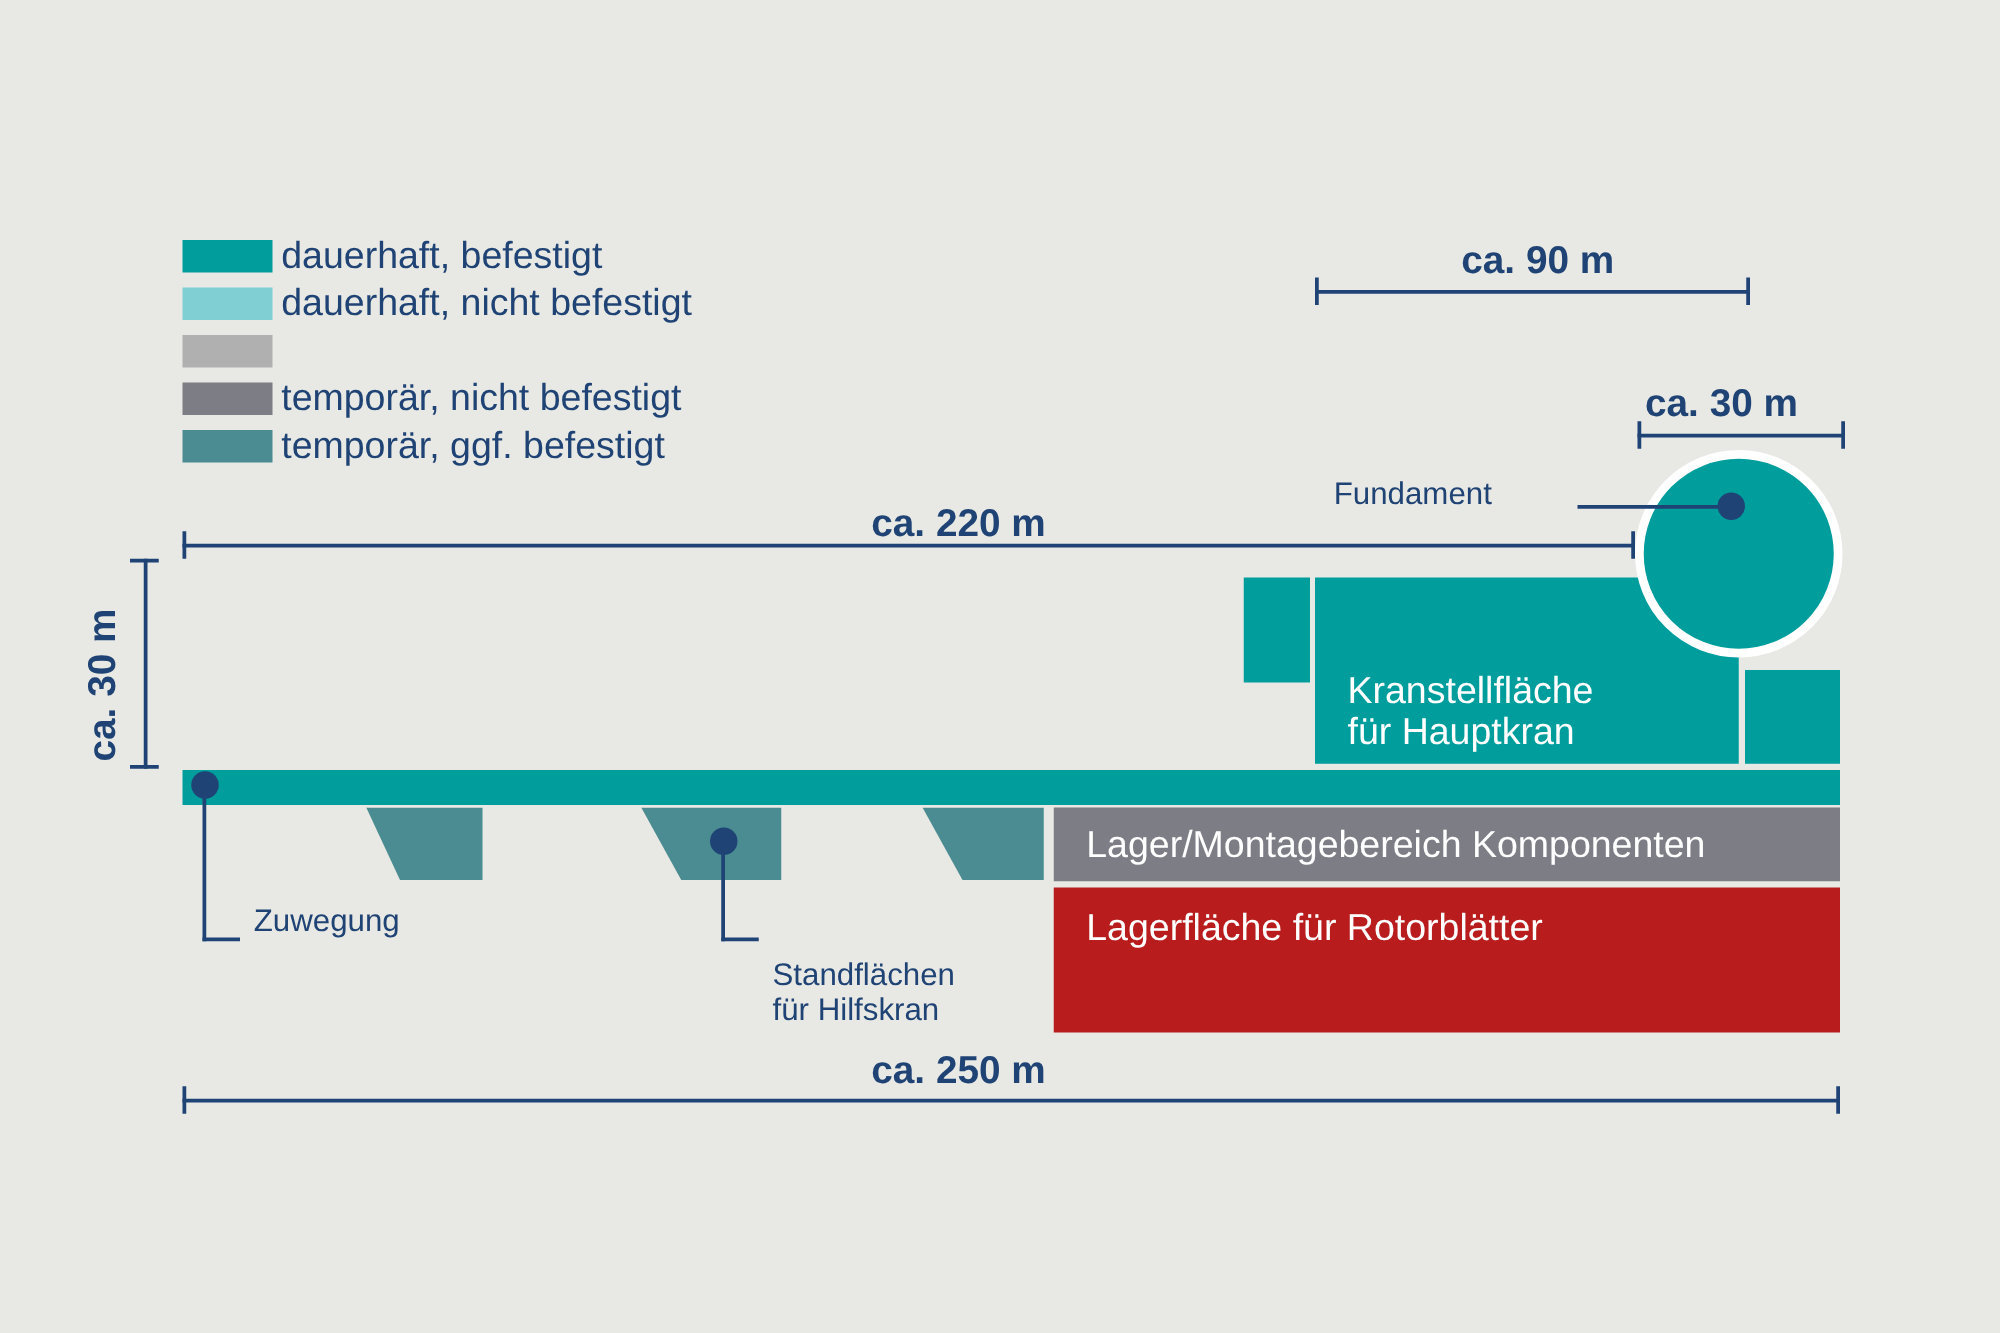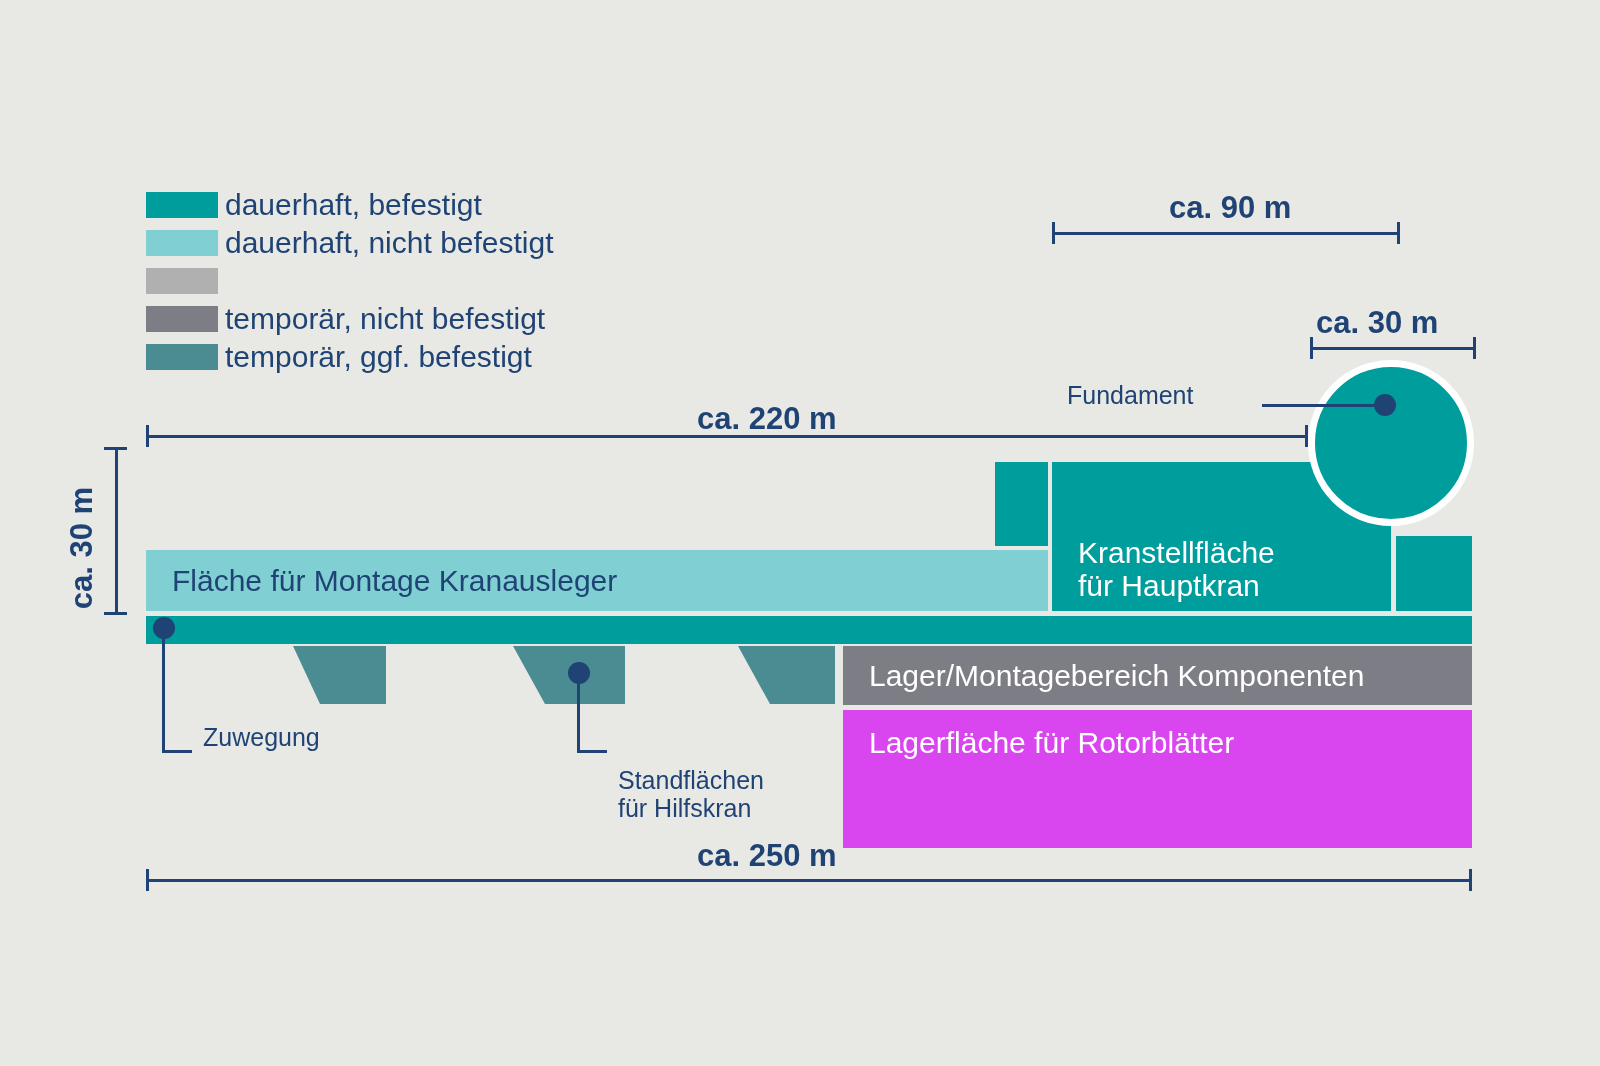--- a/index.html
+++ b/index.html
@@ -194,37 +194,34 @@
 
   <div class="area" style="left:995px; top:462px; width:53px; height:84px; background:#009d9d;"></div>
 
   <div class="area" style="left:1052px; top:462px; width:339px; height:149px; background:#009d9d;">
     <div class="area-label label-inside-left" style="color:#ffffff;margin-top:33px;">Kranstellfläche
 für Hauptkran</div>
   </div>
 
   <div class="area" style="left:1396px; top:536px; width:76px; height:75px; background:#009d9d;"></div>
 
-  <div class="area" style="left:146px; top:550px; width:902px; height:61px; background:#7fcfd3;">
-    <div class="area-label label-inside-left" style="color:#1f4374;">Fläche für Montage Kranausleger</div>
-  </div>
 
   <div class="area" style="left:146px; top:616px; width:1326px; height:28px; background:#009d9d;"></div>
 
   <svg class="area" style="left:280px; top:646px; width:570px; height:58px;" viewBox="0 0 570 58" preserveAspectRatio="none">
     <polygon points="13,0 106,0 106,58 40,58" fill="#4a8c91"></polygon>
     <polygon points="233,0 345,0 345,58 265,58" fill="#4a8c91"></polygon>
     <polygon points="458,0 555,0 555,58 490,58" fill="#4a8c91"></polygon>
   </svg>
 
   <div class="area" style="left:843px; top:646px; width:629px; height:59px; background:#7d7d85;">
     <div class="area-label label-inside-left" style="color:#ffffff;text-align:right;">Lager/Montagebereich Komponenten</div>
   </div>
 
-  <div class="area" style="left:843px; top:710px; width:629px; height:138px; background:#d946ef;padding-left:47px;">
+  <div class="area" style="left:843px; top:710px; width:629px; height:116px; background:#b91c1c;padding-left:47px;">
     <div class="area-label" style="color:#ffffff; position:absolute; left:26px; top:16px;">Lagerfläche für Rotorblätter</div>
   </div>
 
   <div id="fundament-circle" style="left:1308px; top:360px; width:166px; height:166px; background:#009d9d; border:7px solid #ffffff;"></div>
 
   <div class="callout-text" style="left:1067px; top:381px;">Fundament</div>
   <div class="leader" style="left:1262px; top:404px; width:120px; height:3px;"></div>
   <div class="dot" style="left:1374px; top:394px;"></div>
 
   <div class="dot" style="left:153px; top:617px;"></div>

